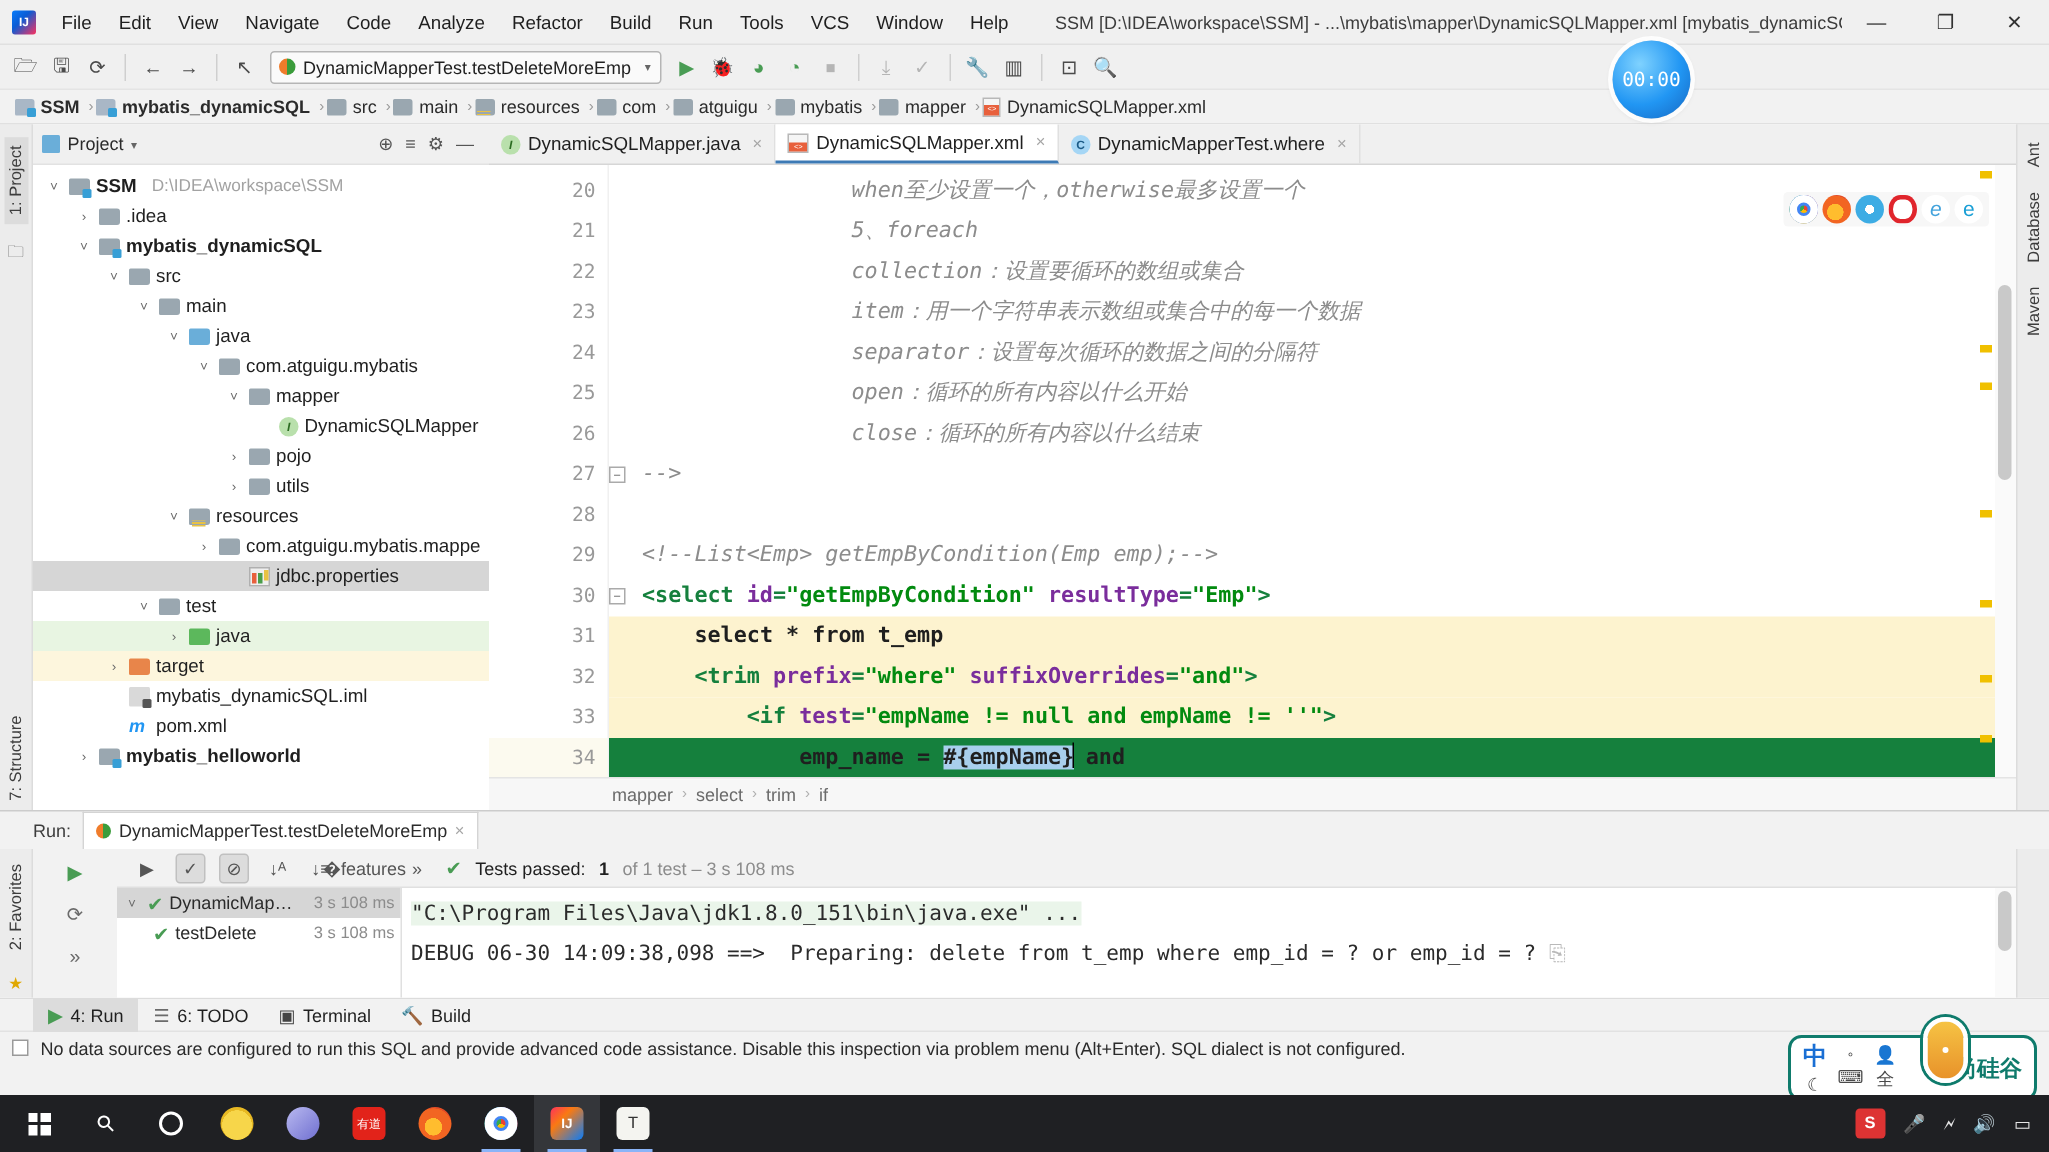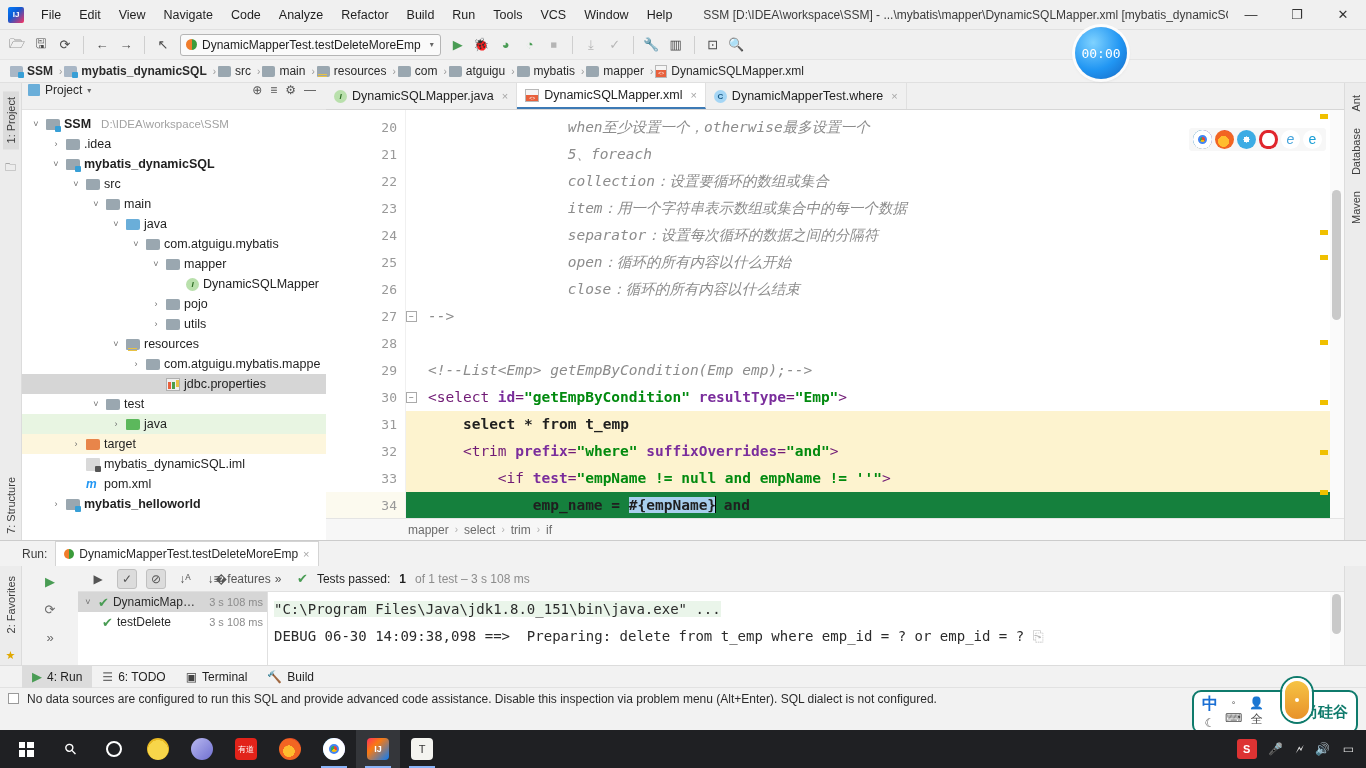--- a/index.html
+++ b/index.html
@@ -110,21 +110,21 @@
   .vert-tab {
     writing-mode: vertical-rl; transform: rotate(180deg);
     font-size: 11px; color: #3c3c3c; padding: 6px 2px; white-space: nowrap;
   }
   .vert-tab.active { background: #dcdcdc; }
   .strip-ico { margin-top: 10px; font-size: 11px; color: #6b6b6b; }
 
   
   .project-panel { width: 304px; background: #fff; display: flex; flex-direction: column; }
   .pp-header {
-    height: 27px; background: #f0f0f0; display: flex; align-items: flex-start;
+    height: 27px; background: #f0f0f0; display: flex; align-items: center;
     padding: 0 6px; gap: 6px; border-bottom: 1px solid #e2e2e2;
   }
   .pp-header .pp-title { font-size: 12px; display: flex; align-items: center; gap: 5px; }
   .pp-sq { width: 12px; height: 12px; background: #6aaed9; border-radius: 1px; }
   .pp-tools { margin-left: auto; display: flex; gap: 8px; color: #555; font-size: 12px; padding-right: 4px; }
   .tree { flex: 1; overflow: hidden; padding-top: 4px; font-size: 12.5px; position: relative; }
   .tnode {
     display: flex; align-items: center; height: 20px; gap: 4px; white-space: nowrap; padding-right: 4px;
   }
   .tnode.sel { background: #d6d6d6; }
@@ -179,21 +179,21 @@
     border: 1px solid #aaa; color: #777; font-size: 8px; line-height: 9px; text-align: center; background:#fff;
   }
   .code {
     flex: 1; position: relative; padding-top: 4px; overflow: hidden;
     font-family: "DejaVu Sans Mono", monospace; font-size: 14.5px; white-space: pre;
   }
   .cline { height: 27px; line-height: 27px; padding-left: 22px; position: relative; }
   .cline.hl { background: #fdf3cf; }
   .cline.cur { background: #15803d; }
   .cmt { color: #8c8c8c; font-style: italic; }
-  .tag { color: #701a75; font-weight: normal; }
+  .tag { color: #15803d; font-weight: bold; }
   .attr { color: #7a2d9c; font-weight: bold; }
   .val { color: #028a0f; font-weight: bold; }
   .kw  { color: #1f1f1f; font-weight: bold; }
   .selbg { background: #a8cfed; }
   .caret {
     display: inline-block; width: 1px; height: 17px; background: #000;
     vertical-align: -3px; margin: 0 -1px;
   }
   .browsers {
     position: absolute; right: 18px; top: 18px; display: flex; gap: 3px;

